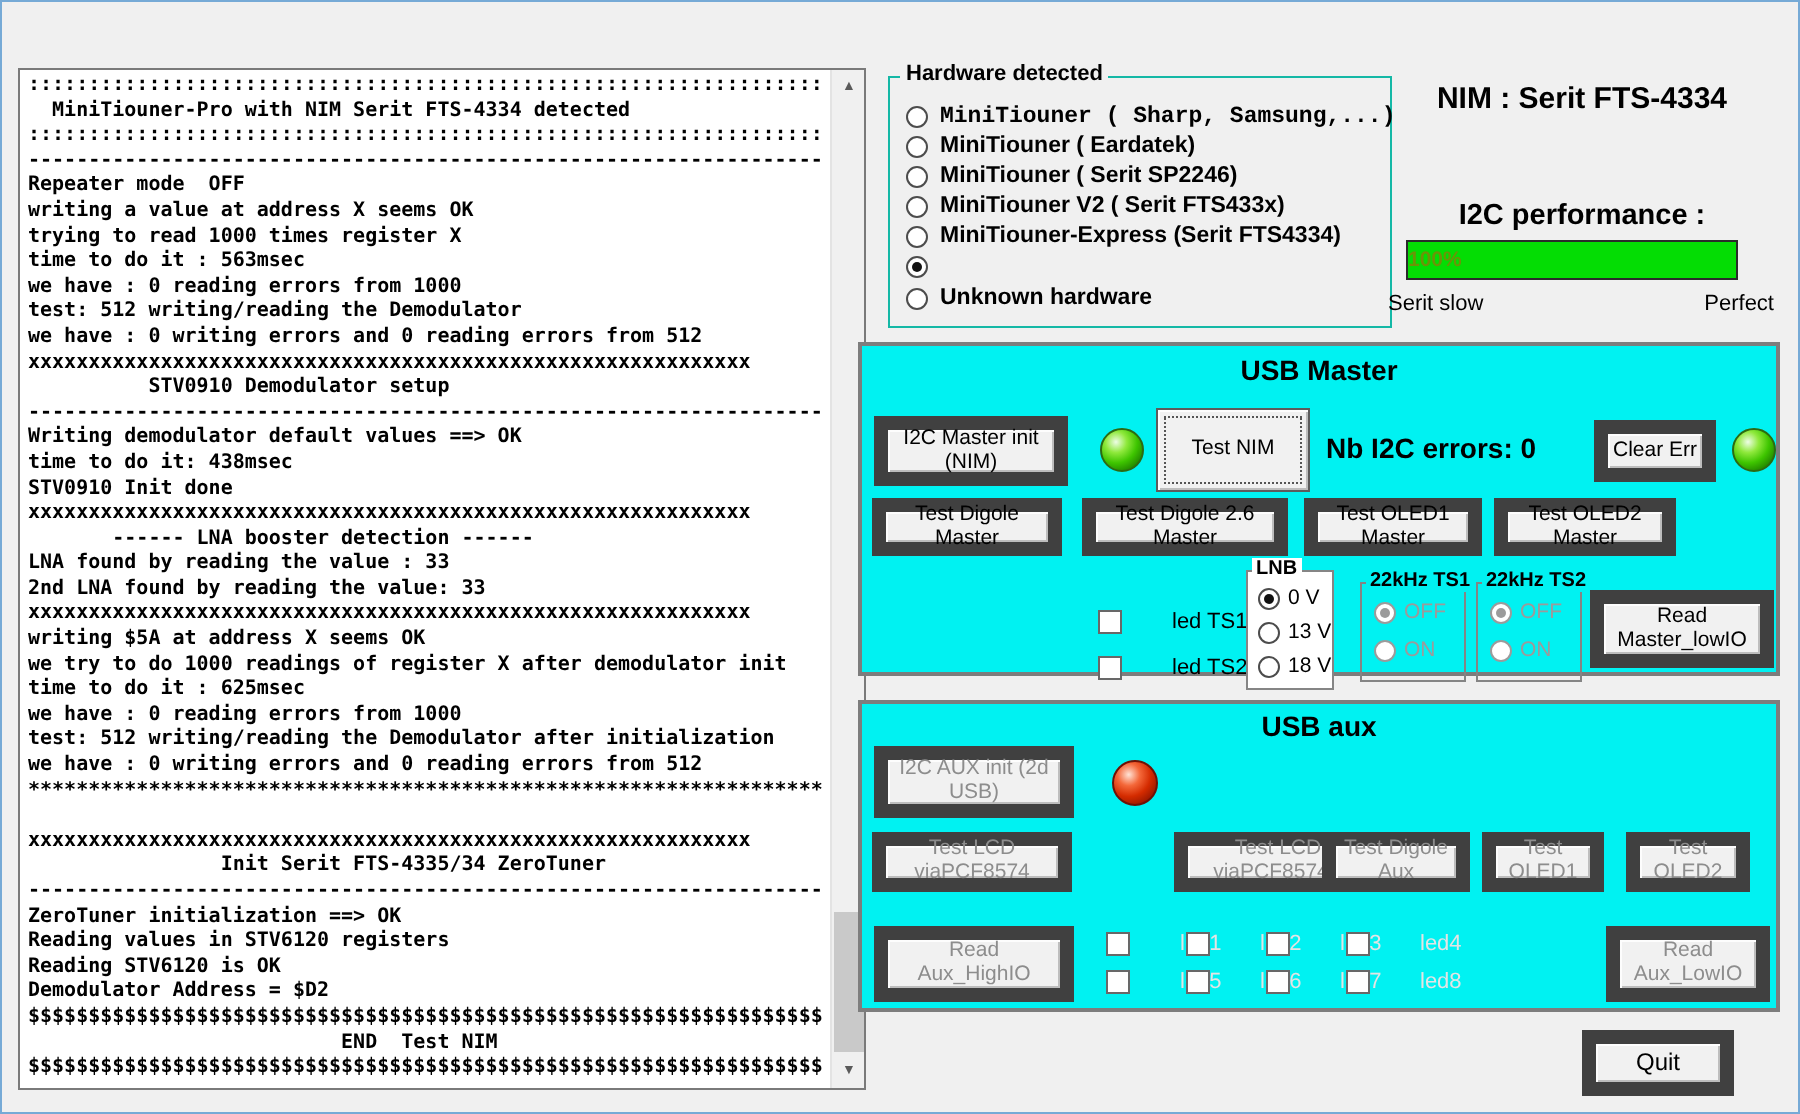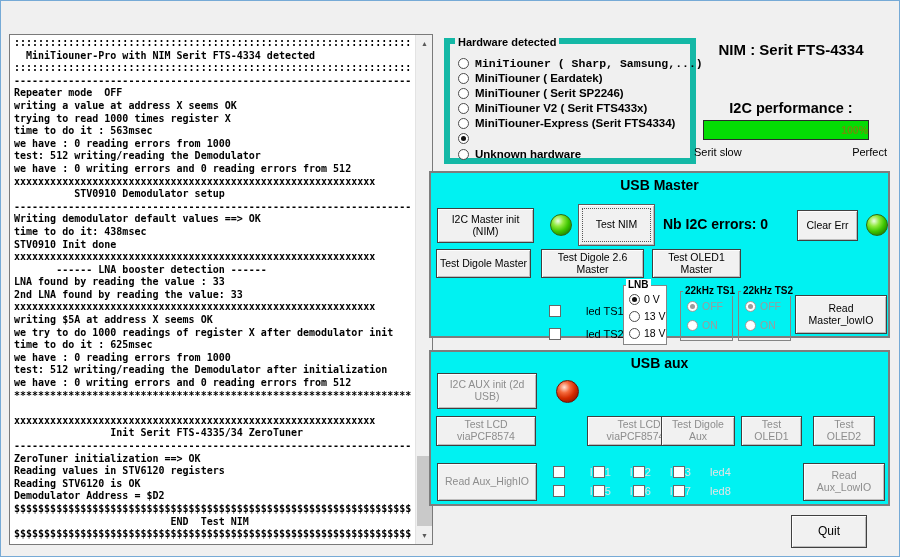--- a/index.html
+++ b/index.html
@@ -25,34 +25,34 @@
   .log-text{position:absolute;left:4px;top:2px;right:19px;bottom:2px;overflow:hidden;
     font-family:"DejaVu Sans Mono",monospace;font-size:10px;line-height:12.6px;font-weight:bold;
     white-space:pre;}
   .vscroll{position:absolute;top:0;right:0;bottom:0;width:17px;background:#f0f0f0;border-left:1px solid #e3e3e3;}
   .scroll-arrow{position:absolute;left:0;width:17px;height:17px;display:flex;align-items:center;
     justify-content:center;font-size:7px;color:#5a5a5a;}
   .scroll-arrow.up{top:0;}
   .scroll-arrow.down{bottom:0;}
   .scroll-thumb{position:absolute;left:1px;width:15px;bottom:18px;height:70px;background:#c9c9c9;}
   
-  .grp{position:absolute;border:6px solid #14b8a6;}
+  .grp{position:absolute;border:1px solid #14b8a6;}
   .grp-title{position:absolute;top:-8px;left:5px;background:#f0f0f0;padding:0 3px;
     font-weight:bold;font-size:11px;white-space:nowrap;}
   .radio{display:inline-block;width:11px;height:11px;border-radius:50%;background:#fff;
     border:1px solid #4c4c4c;position:relative;flex:0 0 auto;}
   .radio.on::after{content:"";position:absolute;left:2px;top:2px;width:5px;height:5px;
     border-radius:50%;background:#111;}
   .radio.dis{border-color:#9b9b9b;}
   .radio.dis.on::after{background:#9b9b9b;}
   .cb{display:inline-block;width:12px;height:12px;background:#fff;border:1px solid #686868;flex:0 0 auto;}
   .hw-row{position:absolute;left:8px;display:flex;align-items:center;gap:6px;height:14px;}
   .hw-label{font-weight:bold;font-size:11.5px;white-space:nowrap;}
   
-  .btn{position:absolute;background:var(--button-face,#f1f1f1);border:1px solid #404040;
+  .btn{position:absolute;background:var(--button-face,#f1f1f1);border:7px solid #404040;
     box-shadow:inset 1px 1px 0 #fdfdfd, inset -1px -1px 0 #bdbdbd;
     display:flex;align-items:center;justify-content:center;text-align:center;
     font-size:10.5px;color:#000;line-height:1.1;padding:2px;}
   .btn.dis{color:var(--disabled-text,#8d8d8d);}
   .btn.focus{border:1px solid #5c5c5c;outline:1px dotted #555;outline-offset:-5px;}
   
   .panel{position:absolute;background:var(--panel-cyan,#00f2f2);border:2px solid #7d7d7d;}
   .panel-title{position:absolute;left:0;right:0;text-align:center;font-weight:bold;font-size:14px;}
   .led{position:absolute;border-radius:50%;border:1px solid #2c6a12;
     background:radial-gradient(circle at 35% 30%, #eefde6 0%, #8fe93c 28%, var(--led-green,#3ec500) 55%, #1c7a00 85%, #145c00 100%);}
@@ -66,21 +66,21 @@
   .mini-grp .grp-title{font-size:10px;top:-7px;left:2px;padding:0 2px;}
   .mini-row{position:absolute;display:flex;align-items:center;gap:4px;font-size:10.5px;white-space:nowrap;}
   .mini-row.dis{color:#9b9b9b;}
   
   .nim-label{position:absolute;left:700px;top:40px;width:180px;text-align:center;
     font-weight:bold;font-size:15px;white-space:nowrap;}
   .i2c-label{position:absolute;left:700px;top:99px;width:180px;text-align:center;
     font-weight:bold;font-size:14.5px;white-space:nowrap;}
   .progress{position:absolute;left:702px;top:119px;width:166px;height:20px;
     border:1px solid #2b2b2b;background:var(--progress-green,#04dd04);
-    display:flex;align-items:center;justify-content:flex-end;}
+    display:flex;align-items:center;justify-content:flex-start;}
   .progress-text{font-size:10.5px;font-weight:bold;color:var(--progress-text,#6b9408);}
   .scale-row{position:absolute;left:693px;top:145px;width:193px;display:flex;
     justify-content:space-between;font-size:11px;}
 </style>
 </head>
 <body>
 
 <div class="window">
 
 
@@ -179,20 +179,21 @@
     <div class="btn" style="left:6px;top:35px;width:97px;height:35px;">I2C Master init (NIM)</div>
     <div class="led" style="left:119px;top:41px;width:22px;height:22px;"></div>
     <div class="btn focus" style="left:147px;top:31px;width:77px;height:42px;">Test NIM</div>
     <div class="big-label" style="left:232px;top:43px;">Nb I2C errors: 0</div>
     <div class="btn" style="left:366px;top:37px;width:61px;height:31px;">Clear Err</div>
     <div class="led" style="left:435px;top:41px;width:22px;height:22px;"></div>
 
     <div class="btn" style="left:5px;top:76px;width:95px;height:29px;">Test Digole Master</div>
     <div class="btn" style="left:110px;top:76px;width:103px;height:29px;">Test Digole 2.6 Master</div>
     <div class="btn" style="left:221px;top:76px;width:89px;height:29px;">Test OLED1 Master</div>
+    <div class="btn" style="left:316px;top:76px;width:91px;height:29px;">Test OLED2 Master</div>
 
     <div class="small-cb-row" style="left:118px;top:132px;">
       <span class="cb"></span>
       <span class="cb-label">led TS1 OK</span>
     </div>
     <div class="small-cb-row" style="left:118px;top:155px;">
       <span class="cb"></span>
       <span class="cb-label">led TS2 OK</span>
     </div>
 

